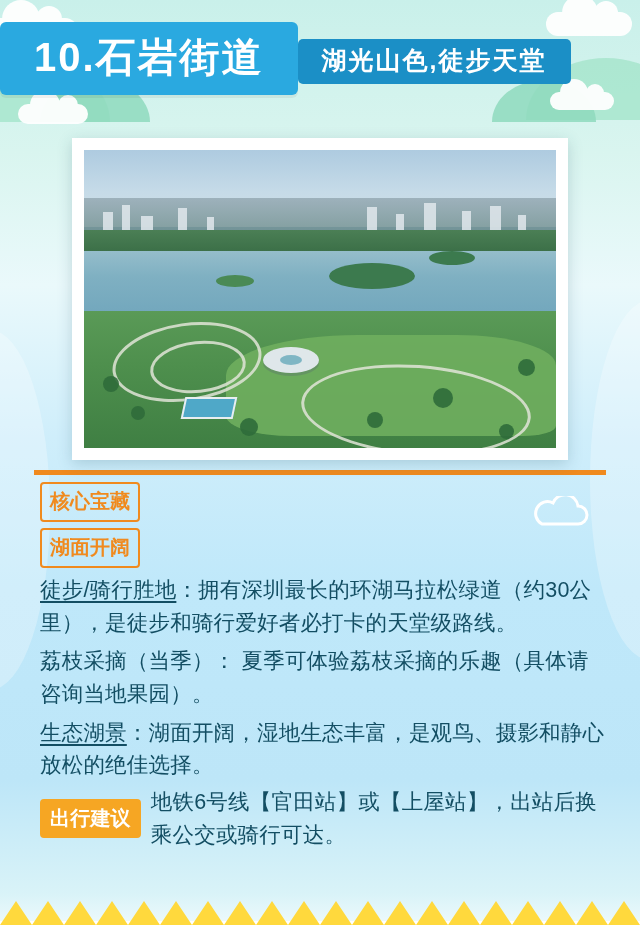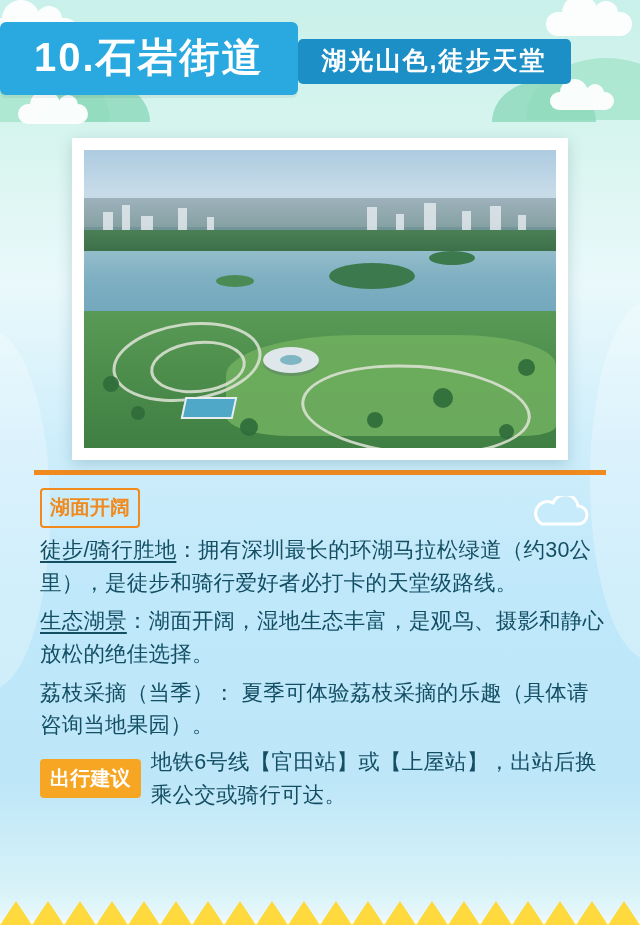--- a/index.html
+++ b/index.html
@@ -323,36 +323,37 @@
 
   <div class="orange-rule"></div>
 
   <div class="content">
 
     <svg class="doodle-cloud" viewBox="0 0 60 34">
       <path d="M12 28 H48 a9 9 0 0 0 0-18 a13 13 0 0 0-25-3 a8 8 0 0 0-11 21 Z" fill="none" stroke="#ffffff" stroke-width="3" stroke-linecap="round"></path>
     </svg>
 
     <div class="row-head">
+      <span class="tag">核心宝藏</span>
     </div>
 
     <div style="margin:6px 0 2px;">
       <span class="tag">湖面开阔</span>
     </div>
 
     <p class="para">
       <span class="u">徒步/骑行胜地</span><span>：拥有深圳最长的环湖马拉松绿道（约30公里），是徒步和骑行爱好者必打卡的天堂级路线。</span>
     </p>
 
     <p class="para">
+      <span>荔枝采摘（当季）</span><span>： 夏季可体验荔枝采摘的乐趣（具体请咨询当地果园）。</span>
+    </p>
+
+    <p class="para">
       <span class="u">生态湖景</span><span>：湖面开阔，湿地生态丰富，是观鸟、摄影和静心放松的绝佳选择。</span>
-    </p>
-
-    <p class="para">
-      <span>荔枝采摘（当季）</span><span>： 夏季可体验荔枝采摘的乐趣（具体请咨询当地果园）。</span>
     </p>
 
     <div class="para para-advice advice-line">
       <span class="tag tag-filled">出行建议</span>
       <span class="advice-text">地铁6号线【官田站】或【上屋站】，出站后换乘公交或骑行可达。</span>
     </div>
   </div>
 
   <svg class="zigzag" viewBox="0 0 640 34" preserveAspectRatio="none">
     <path d="M0 34 L16 10 L32 34 L48 10 L64 34 L80 10 L96 34 L112 10 L128 34 L144 10 L160 34 L176 10 L192 34 L208 10 L224 34 L240 10 L256 34 L272 10 L288 34 L304 10 L320 34 L336 10 L352 34 L368 10 L384 34 L400 10 L416 34 L432 10 L448 34 L464 10 L480 34 L496 10 L512 34 L528 10 L544 34 L560 10 L576 34 L592 10 L608 34 L624 10 L640 34 Z" fill="#ffd93d"></path>

